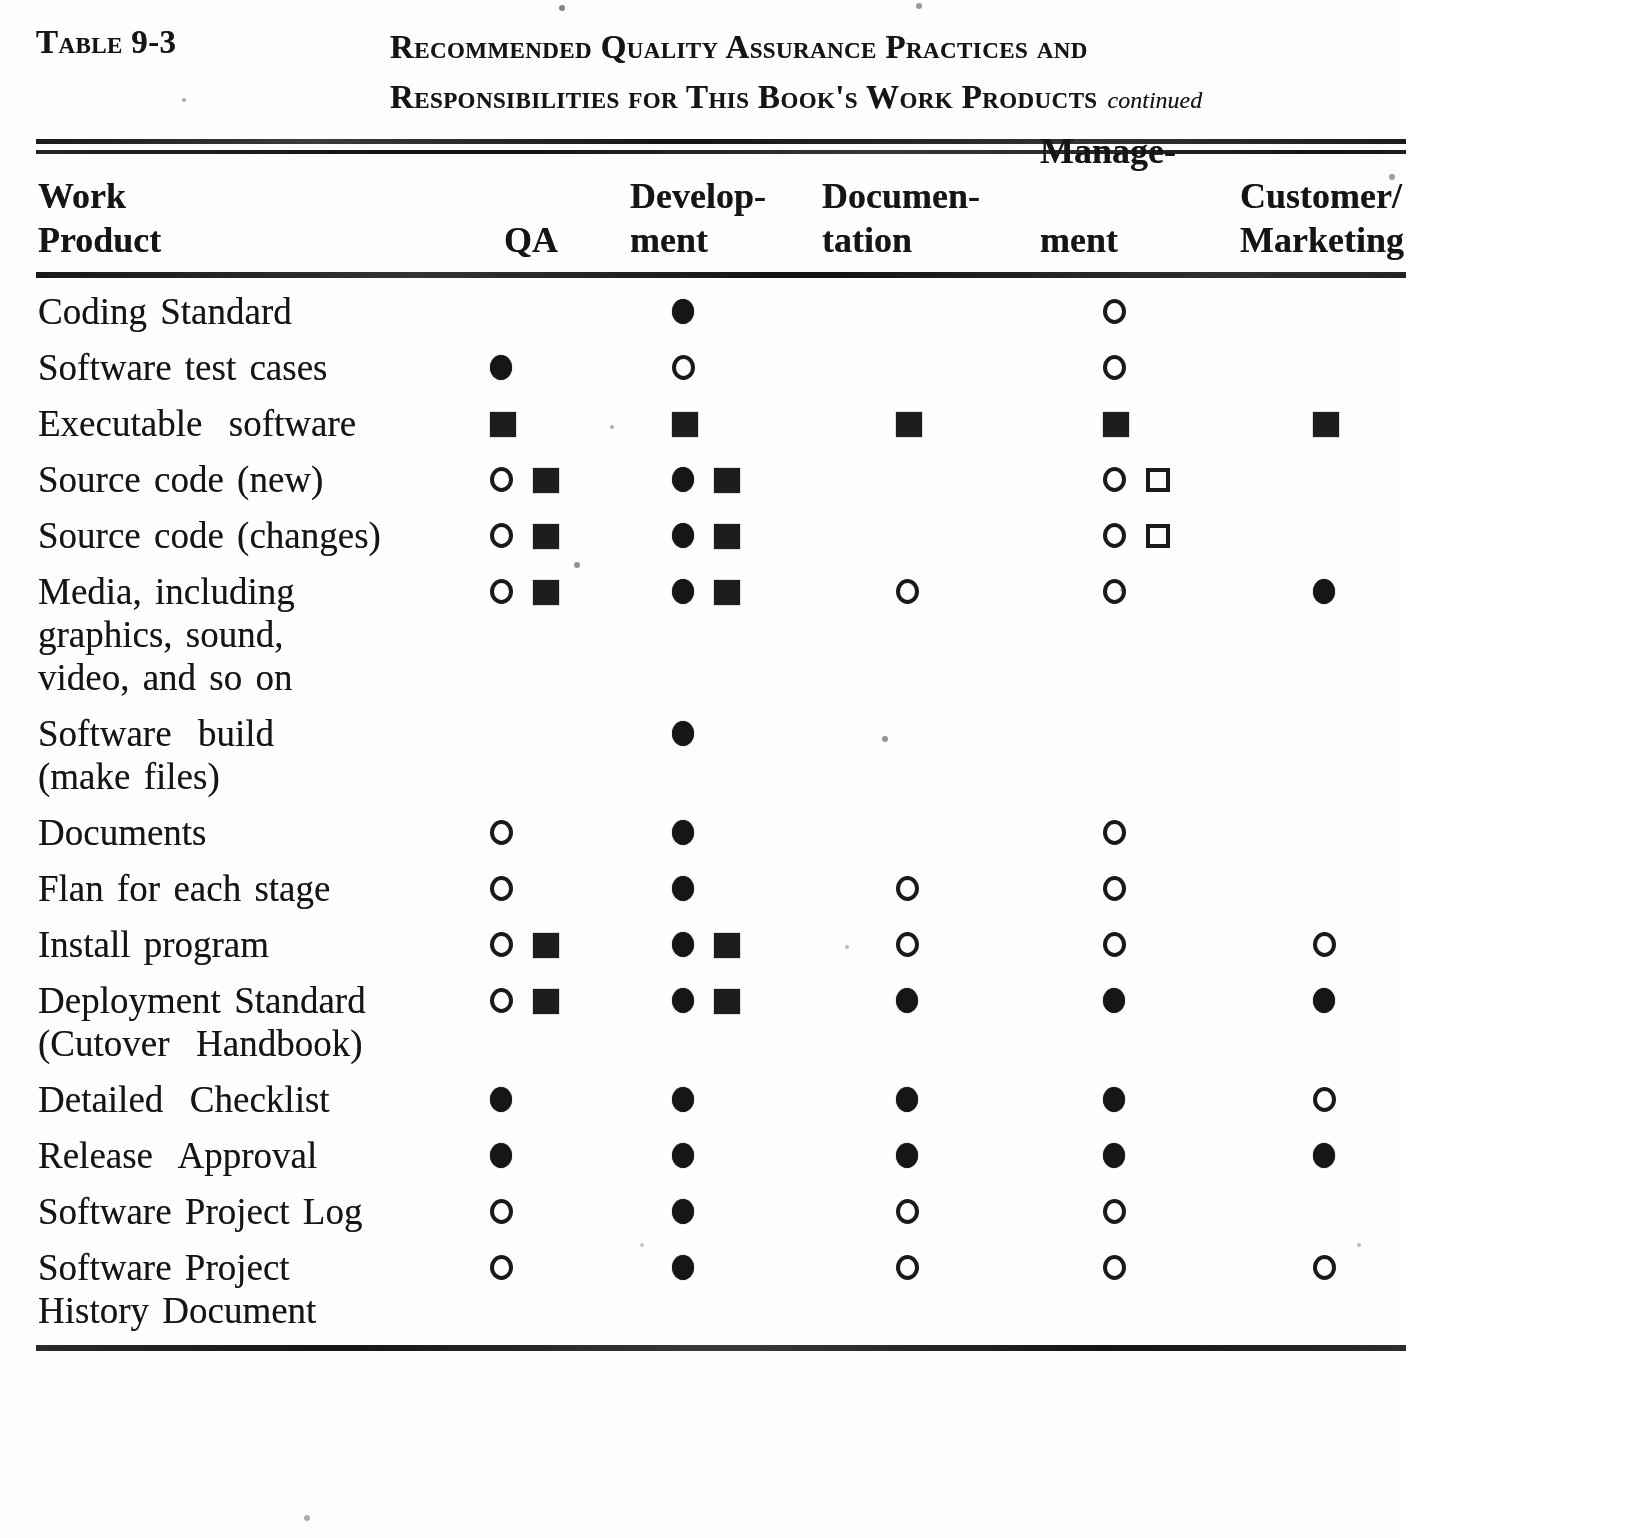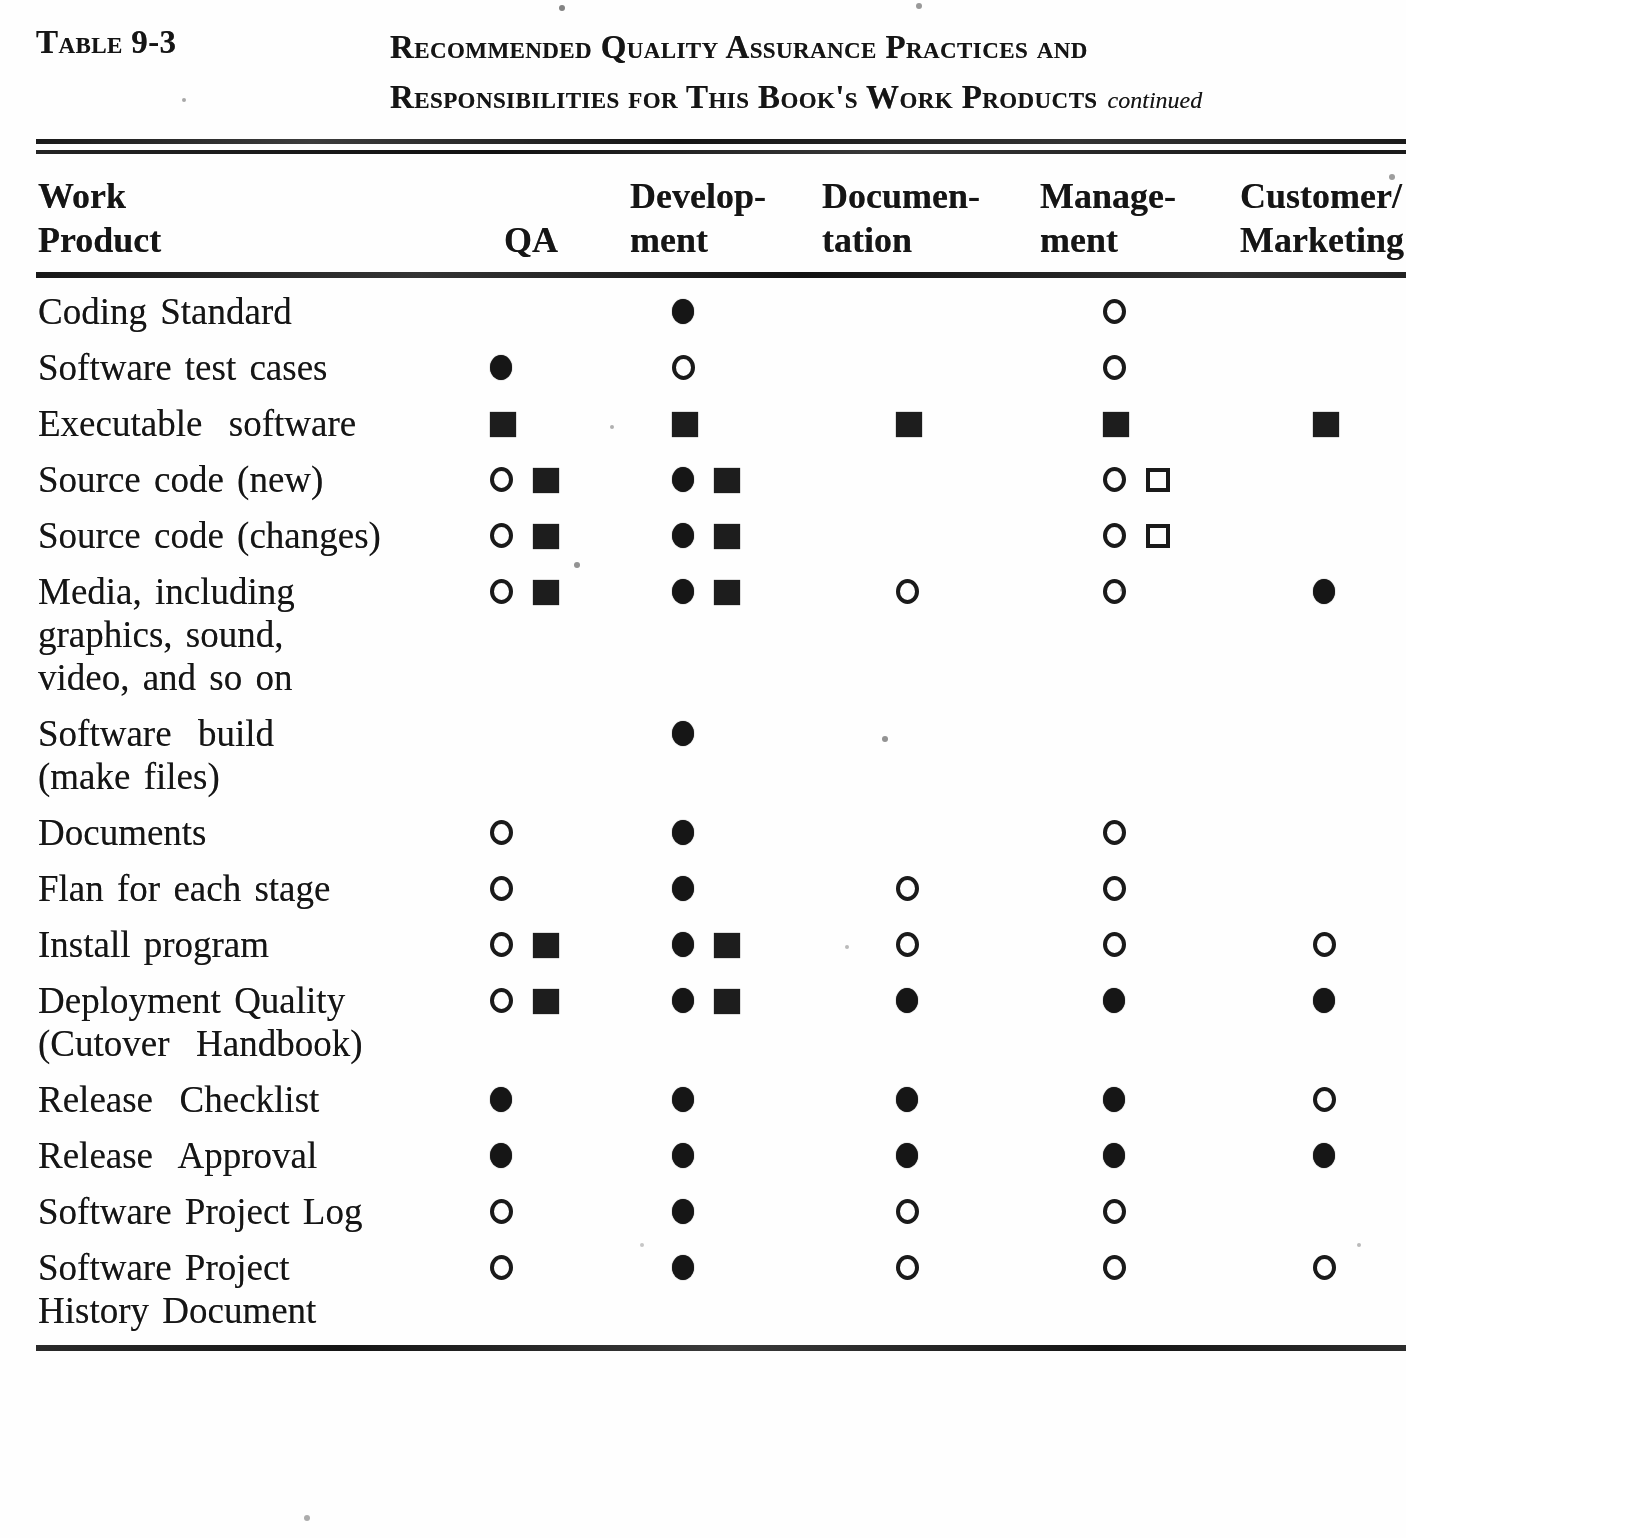--- a/index.html
+++ b/index.html
@@ -62,21 +62,21 @@
     height: 88px;
     font-weight: 700;
     font-size: 36px;
     line-height: 44px;
     white-space: pre;
   }
   .hcol-0 { padding-left: 2px; }
   .hcol-1 { padding-left: 18px; }
   .hcol-2 { padding-left: 4px; }
   .hcol-3 { padding-left: 6px; }
-  .hcol-4 { padding-left: 9px; }
+  .hcol-4 { padding-left: 9px; gap: 45px; }
   .hcol-5 { padding-left: 9px; }
   .hcol-6 { padding-left: 9px; }
   .thead-wrap { padding-bottom: 10px; }
 
   
   .tbody { padding-top: 12px; }
   .trow { margin-bottom: 13px; }
   .label {
     font-size: 37px;
     line-height: 43px;
@@ -330,21 +330,21 @@
           <span class="sym sym-oc"></span>
         </div>
         <div class="scell scol-5">
           <span class="sym sym-oc"></span>
         </div>
         <div class="scell scol-6">
           <span class="sym sym-fs"></span>
         </div>
       </div>
       <div class="grid-row trow">
-        <div class="label"><div>Deployment Quality</div><div>(Cutover  Handbook)</div></div>
+        <div class="label"><div>Deployment Standard</div><div>(Cutover  Handbook)</div></div>
         <div class="scell scol-1">
           <span class="sym sym-oc"></span>
           <span class="sym sym-fs"></span>
         </div>
         <div class="scell scol-2">
           <span class="sym sym-fc"></span>
           <span class="sym sym-fs"></span>
         </div>
         <div class="scell scol-3">
           <span class="sym sym-fc"></span>
@@ -354,21 +354,21 @@
         </div>
         <div class="scell scol-5">
           <span class="sym sym-fc"></span>
         </div>
         <div class="scell scol-6">
           <span class="sym sym-fc"></span>
           <span class="sym sym-fs"></span>
         </div>
       </div>
       <div class="grid-row trow">
-        <div class="label"><div>Release  Checklist</div></div>
+        <div class="label"><div>Detailed  Checklist</div></div>
         <div class="scell scol-1">
           <span class="sym sym-fc"></span>
         </div>
         <div class="scell scol-2">
           <span class="sym sym-fc"></span>
         </div>
         <div class="scell scol-3">
           <span class="sym sym-fc"></span>
         </div>
         <div class="scell scol-4">

